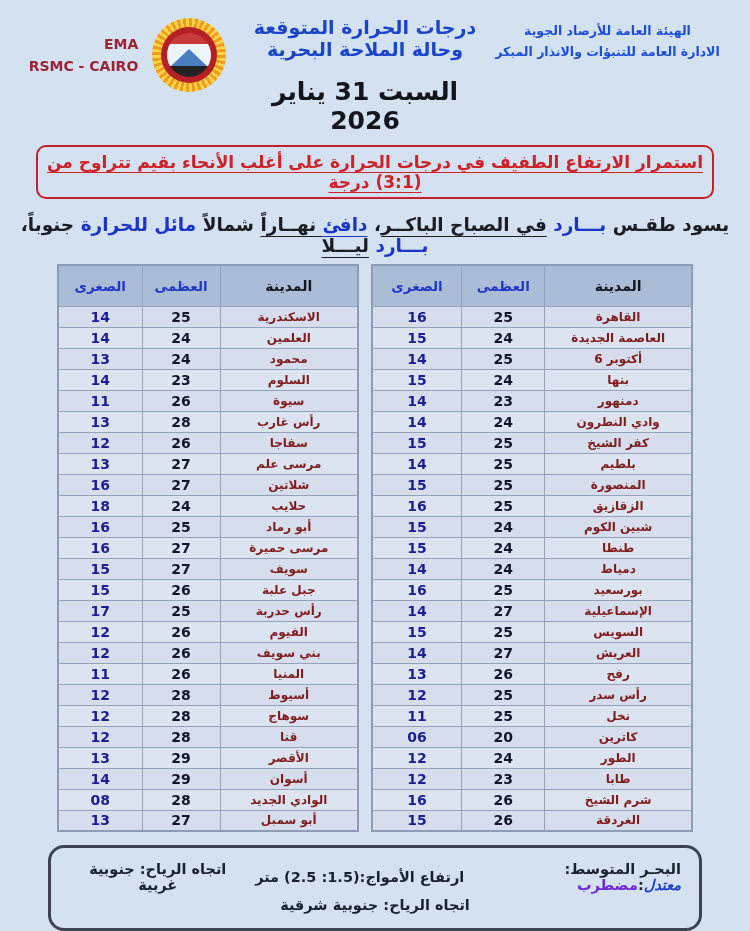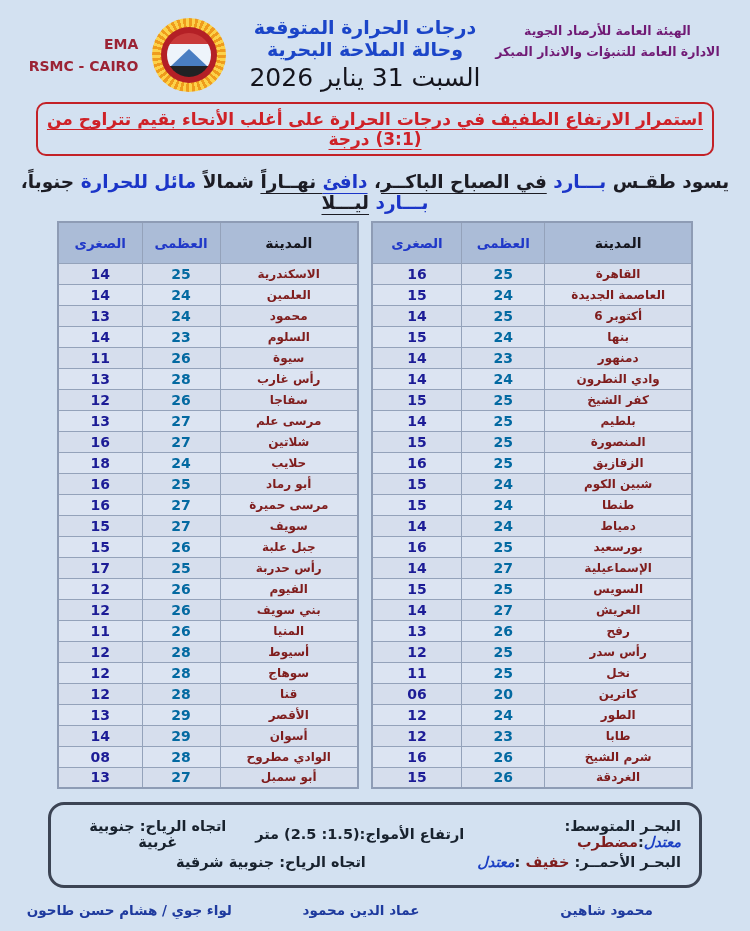--- a/index.html
+++ b/index.html
@@ -4,25 +4,25 @@
 <style>
   * { box-sizing: border-box; margin: 0; padding: 0; }
   html,body { background:#eef3f9; }
   body { font-family: "DejaVu Sans", sans-serif; }
   .page {
     width: 750px; height: 931px; margin: 0 auto;
     background: #d3e1f1; direction: rtl; overflow: hidden; position: relative;
   }
   
   .header { display: flex; align-items: flex-start; padding: 14px 30px 0 20px; }
-  .org-block { width: 225px; text-align: center; color: #701a75; font-weight: bold;
+  .org-block { width: 225px; text-align: center; color: #1d4ed8; font-weight: bold;
                font-size: 12.5px; line-height: 1.7; padding-top: 6px; }
   .center-block { flex: 1; text-align: center; padding-top: 2px; }
   .doc-title { color: #1b45c8; font-weight: bold; font-size: 19px; }
-  .doc-date { color: #14141c; font-weight: normal; font-size: 25px; margin-top: 3px; }
+  .doc-date { color: #14141c; font-weight: bold; font-size: 25px; margin-top: 17px; }
   .ema-block { width: 215px; direction: ltr; display: flex; align-items: center;
                justify-content: center; gap: 14px; padding-top: 4px; }
   .ema-text { color: #9b2335; font-weight: bold; font-size: 14px; text-align: right; line-height: 1.6; }
   .logo { width: 74px; height: 74px; border-radius: 50%; position: relative; flex: 0 0 auto;
           background: repeating-conic-gradient(#ef9c1c 0deg 5deg, #fcd24a 5deg 10deg); }
   .logo-ring { position: absolute; inset: 9px; border-radius: 50%; background: #b42026; }
   .logo-core { position: absolute; inset: 15px; border-radius: 50%; overflow: hidden;
                background: linear-gradient(180deg, #c93a3a 0 26%, #eef4fb 26% 74%, #222224 74% 100%); }
   .logo-mtn { position: absolute; bottom: 11px; left: 4px; width: 0; height: 0;
               border-left: 18px solid transparent; border-right: 18px solid transparent;
@@ -42,31 +42,31 @@
   table { border-collapse: collapse; border: 2px solid #8e9cb5; }
   .t-right { width: 322px; }
   .t-left  { width: 302px; }
   th, td { border: 1px solid #94a2ba; text-align: center; vertical-align: middle; }
   th { height: 41px; background: #abbcd7; font-size: 14px; }
   th.city-h { color: #15151d; font-weight: bold; }
   th.num-h { color: #2038c8; font-weight: bold; font-size: 13.5px; }
   td { height: 21px; background: #dce4f2; font-weight: bold; padding: 0 4px; }
   tr:nth-child(odd) td { background: #d6deed; }
   td.city { width: 46%; color: #7f1d1d; font-size: 12px; direction: ltr; }
-  td.max { width: 26%; color: #0369a1; font-size: 14px; }
+  td.max { width: 26%; color: #0f172a; font-size: 14px; }
   td.min { width: 28%; color: #1c1c96; font-size: 14px; }
   
   .marine-box { margin: 13px 48px 0; border: 3px solid #3c4454; border-radius: 16px;
                 padding: 9px 18px 11px; }
   .marine-row { display: flex; align-items: center; margin: 4px 0; font-size: 14.5px;
                 font-weight: bold; color: #18222e; }
   .marine-sea { flex: 0 0 34%; }
   .marine-waves { flex: 0 0 37%; text-align: center; }
   .marine-wind { flex: 1; text-align: center; }
-  [data-color="red"] { color: #7f1d1d; }
+  [data-color="red"] { color: #6d28d9; }
   [data-color="blue"] { color: #1b3fc4; font-style: italic; }
   
   .footer { display: flex; justify-content: space-between; padding: 12px 24px 0;
             text-align: center; color: #1e3a9e; font-weight: bold; }
   .sig { line-height: 1.6; }
   .sig-right { width: 34%; }
   .sig-center { width: 36%; }
   .sig-left { width: 30%; }
   .sig-name { font-size: 13.5px; }
 </style>
@@ -411,21 +411,21 @@
             <td class="min">13</td>
           </tr>
 
           <tr>
             <td class="city">أسوان</td>
             <td class="max">29</td>
             <td class="min">14</td>
           </tr>
 
           <tr>
-            <td class="city">الوادي مطروح</td>
+            <td class="city">الوادي الجديد</td>
             <td class="max">28</td>
             <td class="min">08</td>
           </tr>
 
           <tr>
             <td class="city">أبو سمبل</td>
             <td class="max">27</td>
             <td class="min">13</td>
           </tr>
 
@@ -436,23 +436,20 @@
 
   <div class="marine-box">
     <div class="marine-row">
       <div class="marine-sea">
         <span>البحـر المتوسط: </span><span data-color="blue">معتدل</span><span>:</span><span data-color="red">مضطرب</span>
       </div>
       <div class="marine-waves">ارتفاع الأمواج:(1.5: 2.5) متر</div>
       <div class="marine-wind">اتجاه الرياح:  جنوبية غربية</div>
     </div>
     <div class="marine-row">
-      <div class="marine-sea">
-        <span>البحـر الأحمــر: </span><span data-color="red">خفيف</span><span> :</span><span data-color="blue">معتدل</span>
-      </div>
       <div class="marine-wind">اتجاه الرياح:  جنوبية شرقية</div>
     </div>
   </div>
 
   <div class="footer">
     <div class="sig sig-right">
       <div class="sig-name">محمود شاهين</div>
 
     </div>
     <div class="sig sig-center">

